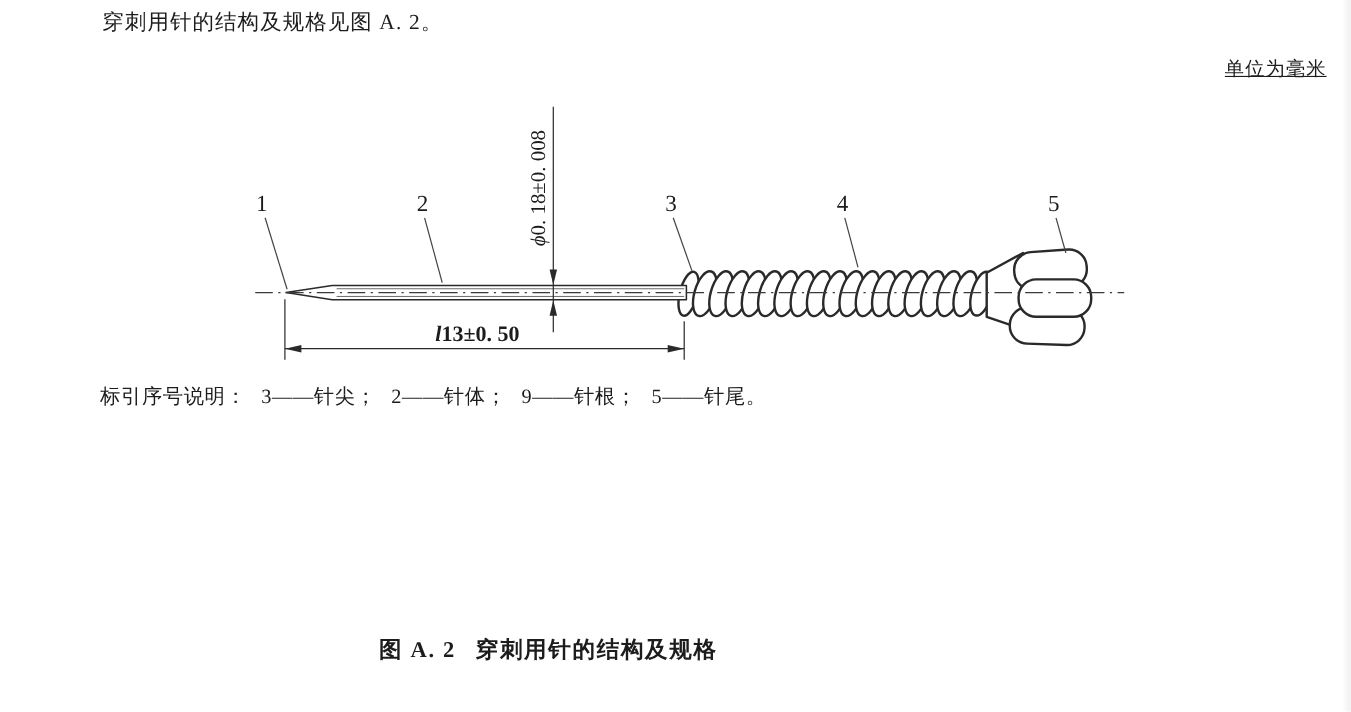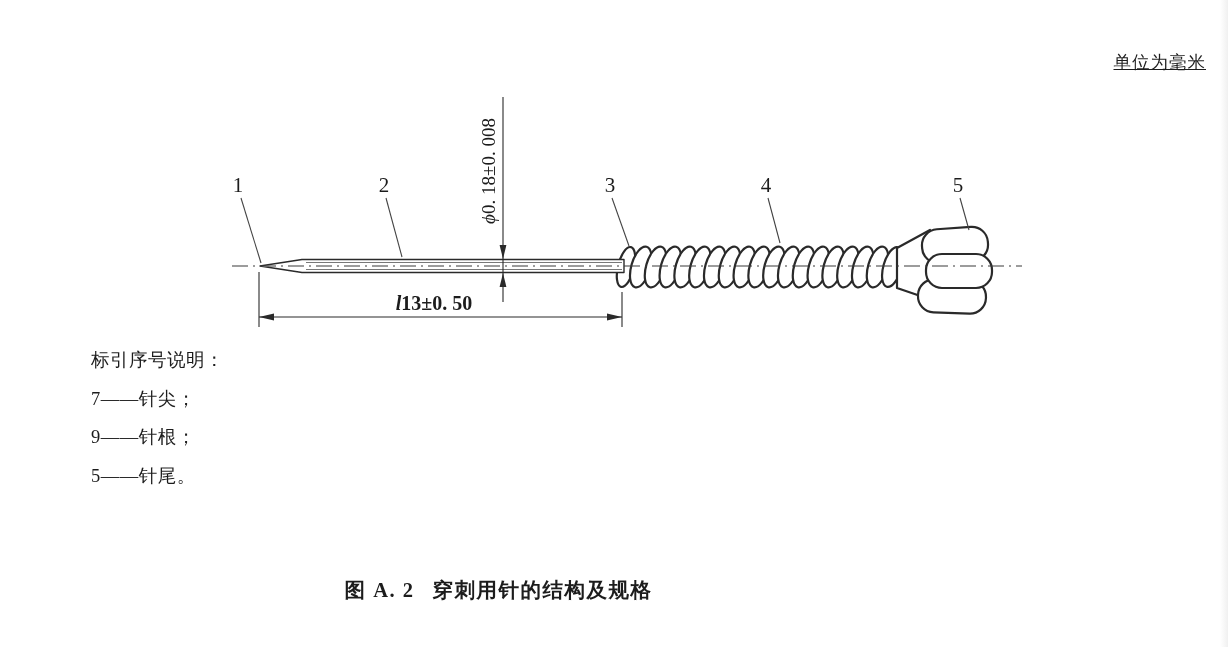--- a/index.html
+++ b/index.html
@@ -16,21 +16,21 @@
     position: absolute; left: 93px; top: 6px;
     font-size: 19.5px; letter-spacing: 1px; margin: 0;
   }
   .unit-note {
     position: absolute; right: 22px; top: 50px;
     font-size: 17.5px; letter-spacing: 1px; text-decoration: underline;
   }
   .figure-svg { position: absolute; left: 0; top: 0; }
   .legend {
     position: absolute; left: 91px; top: 347px;
-    display: flex; flex-direction: column; gap: 13.5px;
+    display: flex; flex-direction: row; gap: 13.5px;
     font-size: 18.5px; letter-spacing: 0.5px;
   }
   .legend-item { white-space: pre; }
   .caption {
     position: absolute; left: 0; top: 576px; width: 997px;
     text-align: center; font-weight: bold; font-size: 20.5px;
     letter-spacing: 1.5px;
   }
   .caption .cap-label { margin-right: 18px; }
   .scan-edge {
@@ -40,20 +40,21 @@
   svg text {
     font-family: "Liberation Serif", "DejaVu Serif", serif;
     fill: #1c1c1c;
   }
 </style>
 </head>
 <body>
 
 <div class="page">
 
+  <p class="intro">穿刺用针的结构及规格见图 A. 2。</p>
 
   <div class="unit-note">单位为毫米</div>
 
   <svg class="figure-svg" width="1228" height="647" viewBox="0 0 1228 647">
 
     <g fill="#ffffff" stroke="#2a2a2a" stroke-width="2.2">
       <ellipse cx="626" cy="267" rx="8" ry="20.5" transform="rotate(14 626 267)"></ellipse>
       <ellipse cx="640.8" cy="267" rx="9.5" ry="21" transform="rotate(16 640.8 267)"></ellipse>
       <ellipse cx="655.6" cy="267" rx="9.5" ry="21" transform="rotate(16 655.6 267)"></ellipse>
       <ellipse cx="670.4" cy="267" rx="9.5" ry="21" transform="rotate(16 670.4 267)"></ellipse>
@@ -121,21 +122,22 @@
       <text x="238" y="192" text-anchor="middle">1</text>
       <text x="384" y="192" text-anchor="middle">2</text>
       <text x="610" y="192" text-anchor="middle">3</text>
       <text x="766" y="192" text-anchor="middle">4</text>
       <text x="958" y="192" text-anchor="middle">5</text>
     </g>
   </svg>
 
   <div class="legend">
     <div>标引序号说明：</div>
-    <div class="legend-item">7——针尖；</div>
+    <div class="legend-item">3——针尖；</div>
+    <div class="legend-item">2——针体；</div>
     <div class="legend-item">9——针根；</div>
     <div class="legend-item">5——针尾。</div>
   </div>
 
   <div class="caption">
     <span class="cap-label">图 A. 2</span><span>穿刺用针的结构及规格</span>
   </div>
 
   <div class="scan-edge"></div>
 </div>

